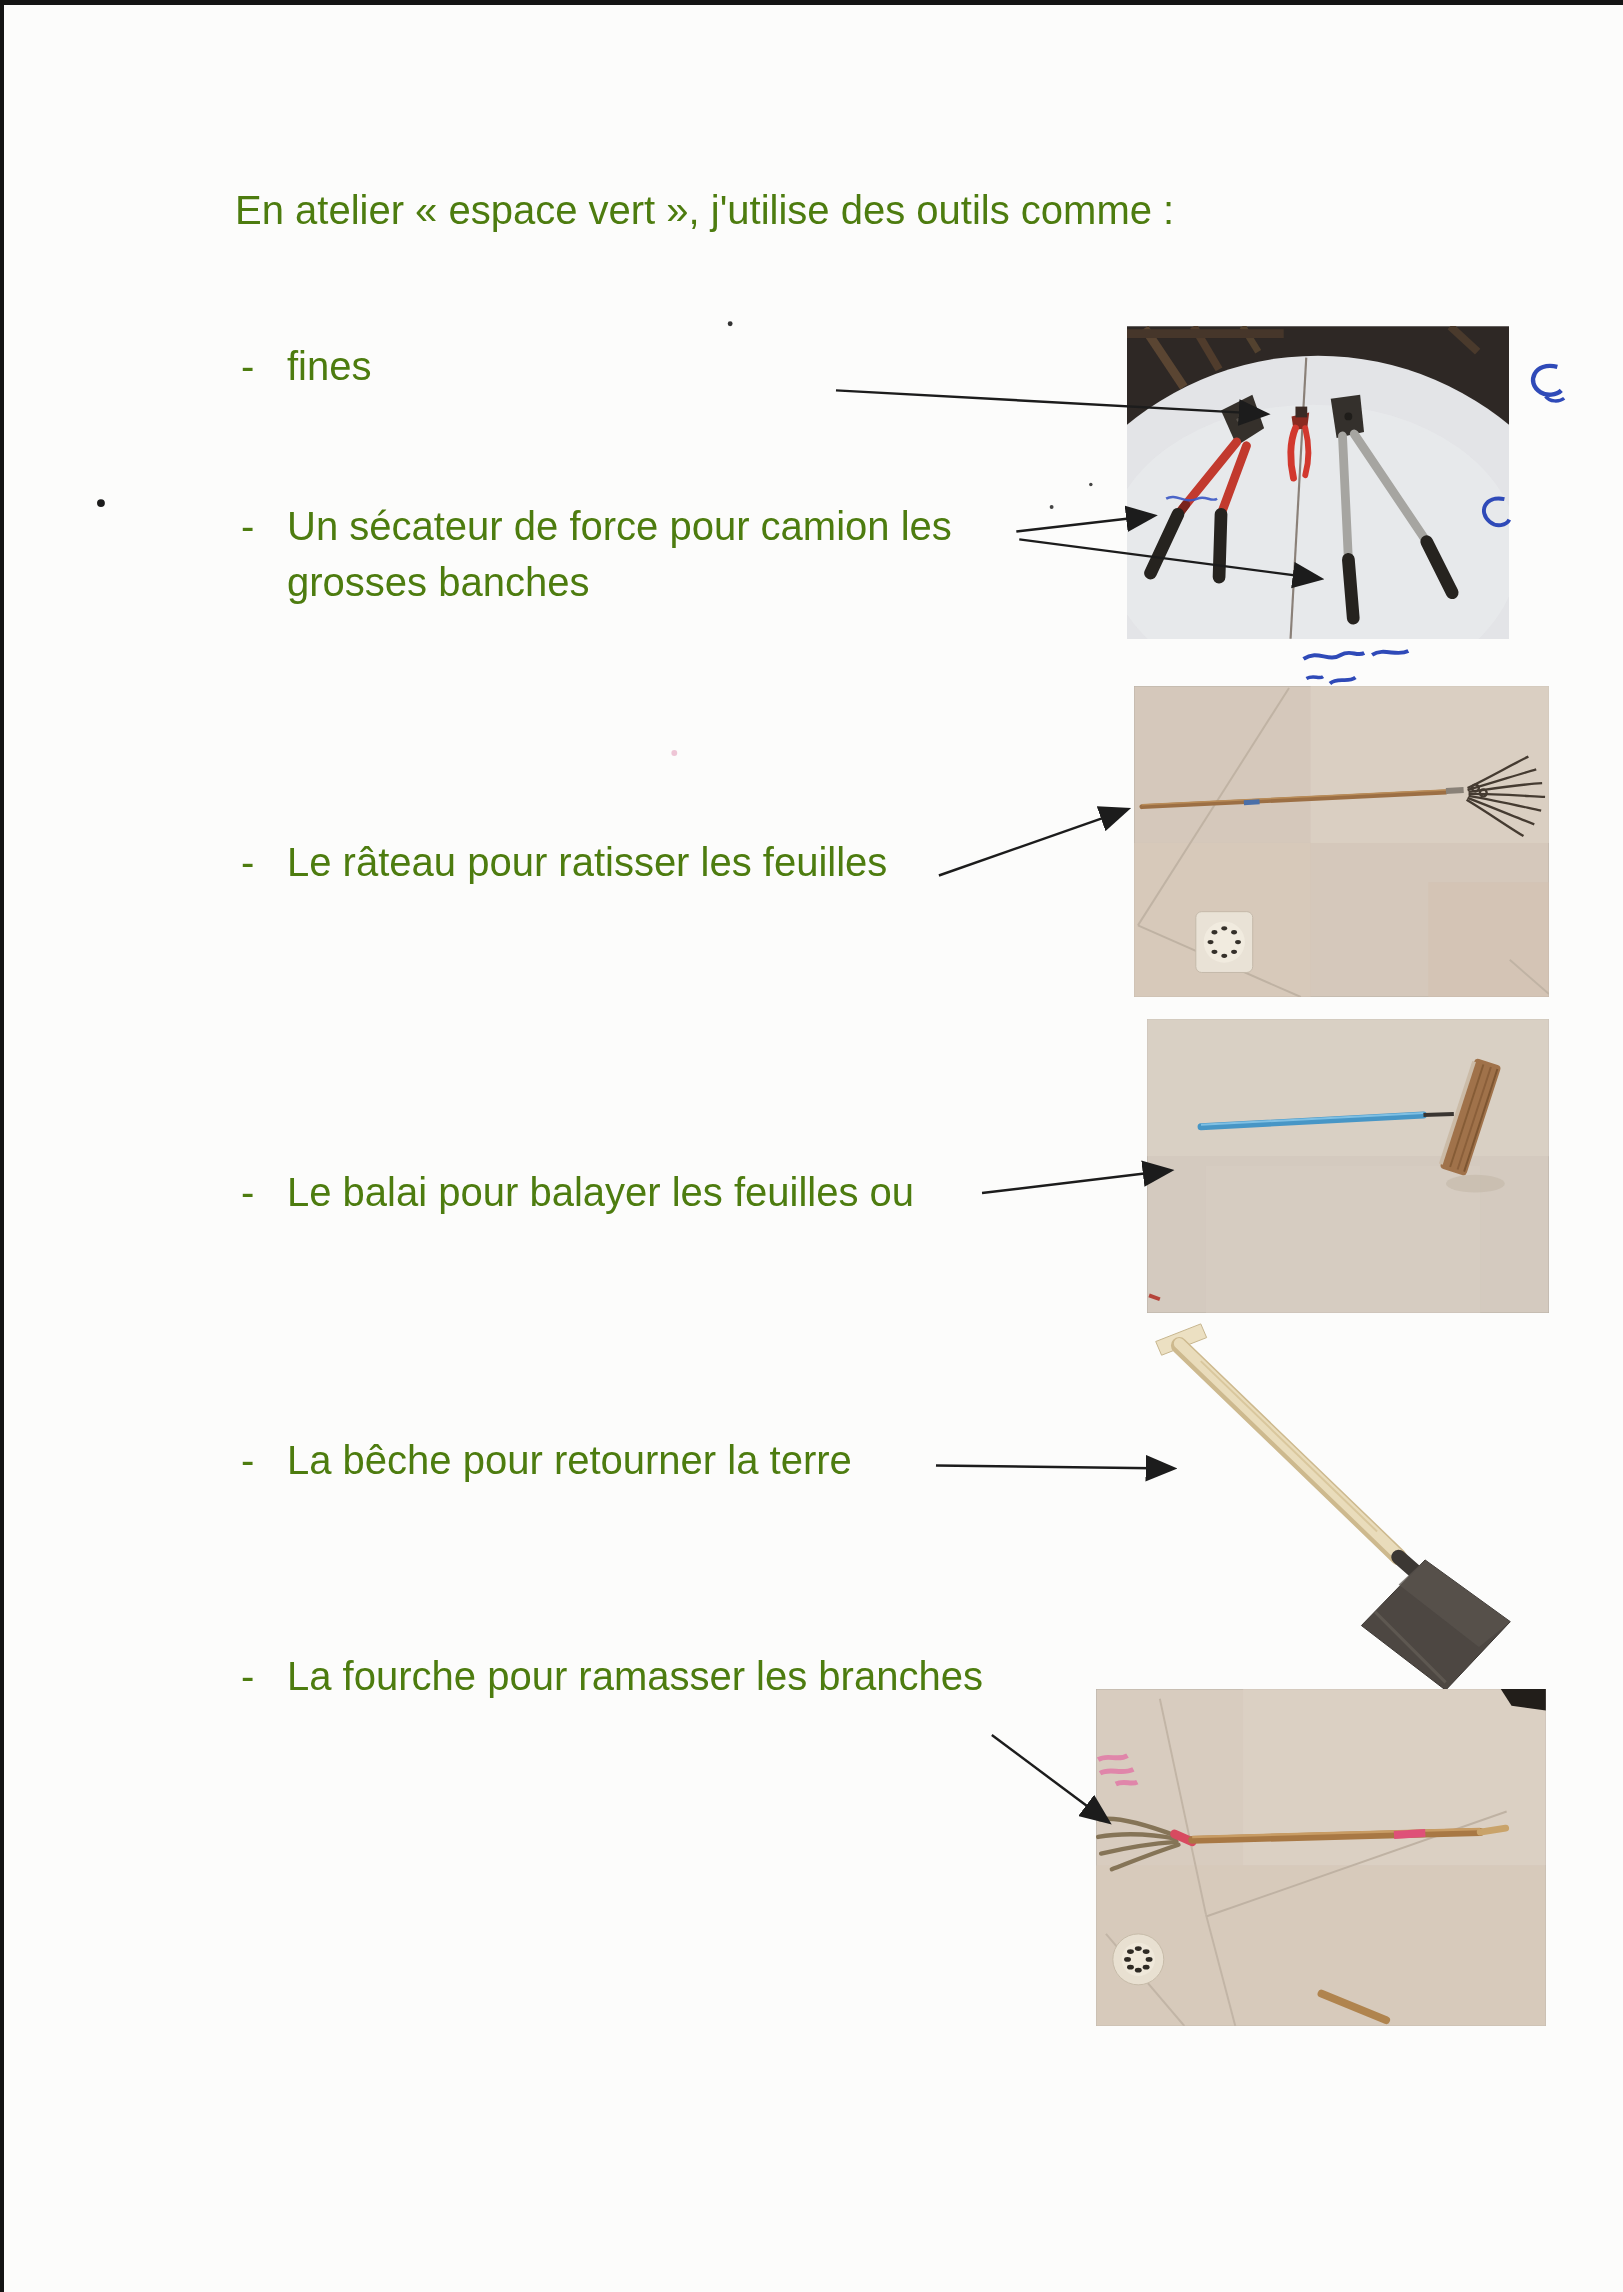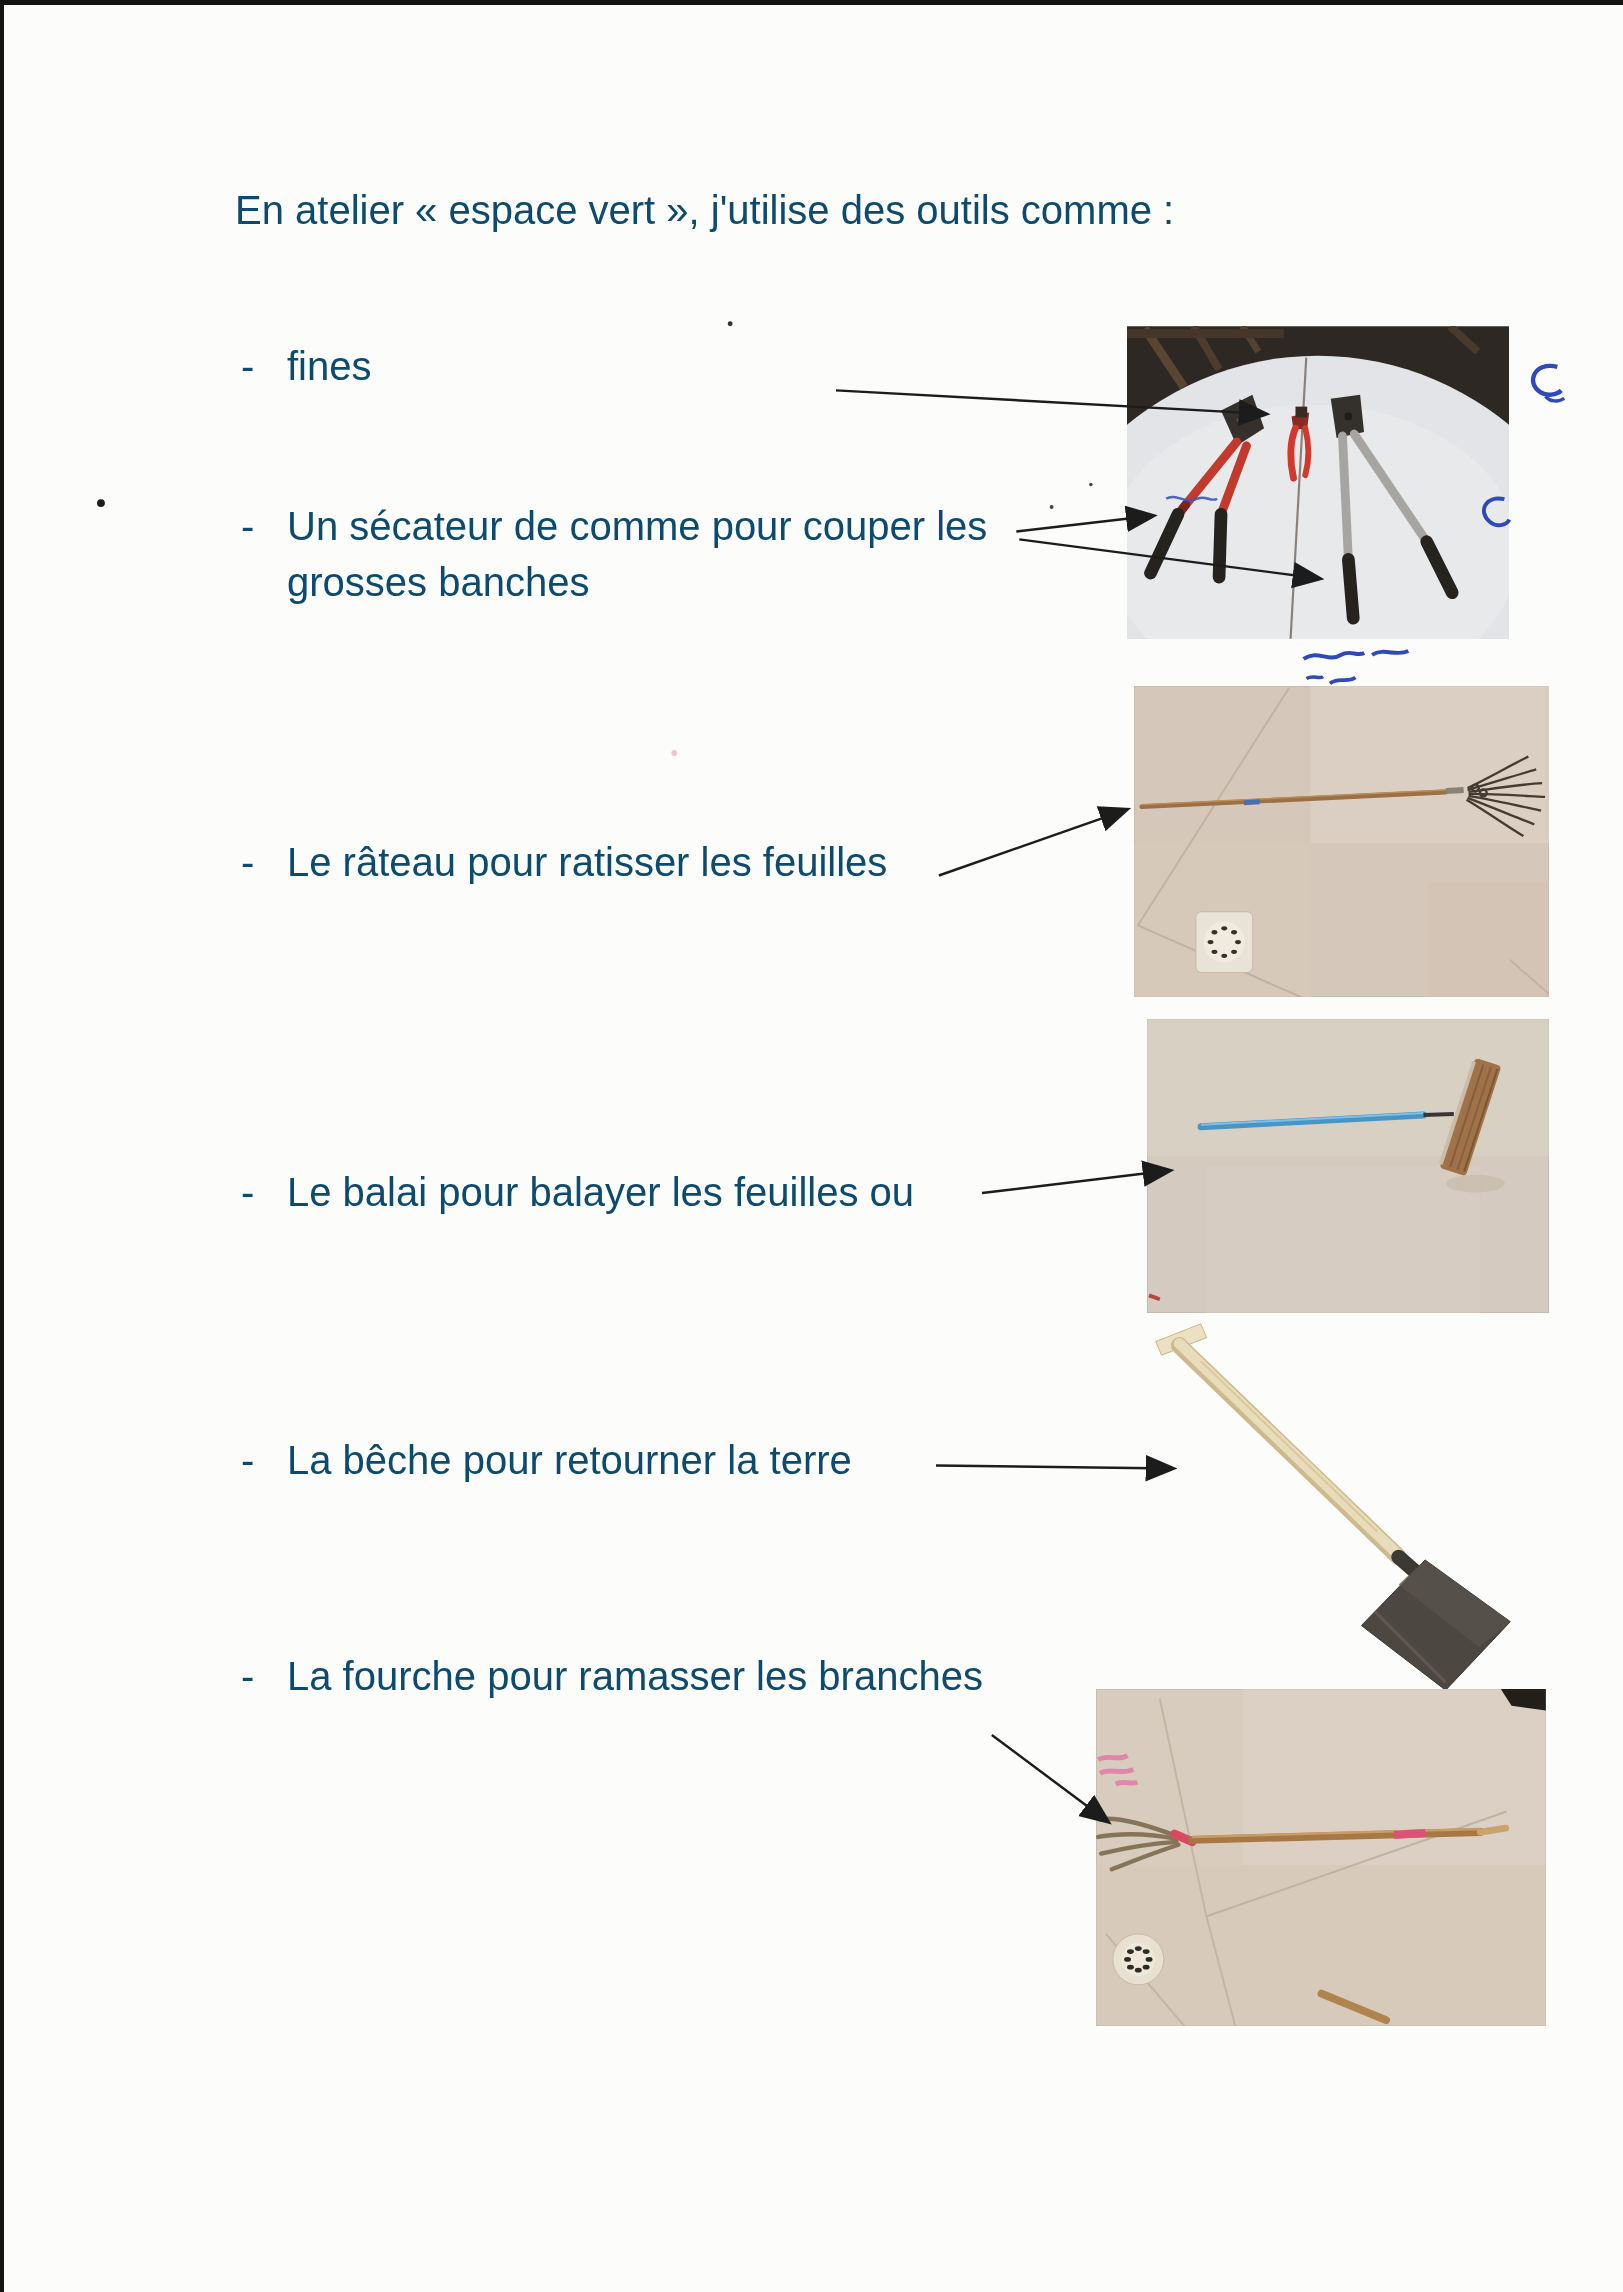--- a/index.html
+++ b/index.html
@@ -1,18 +1,18 @@
 <!DOCTYPE html>
 <html><head>
 <meta charset="utf-8">
 <style>
   html,body{margin:0;padding:0;background:#d8d8d8;}
   .page{
     position:relative;width:1623px;height:2293px;background:#fcfcfb;
-    overflow:hidden;font-family:"Liberation Sans",sans-serif;color:#0c4a6e;
+    overflow:hidden;font-family:"Liberation Sans",sans-serif;color:#4d7c0f;
   }
   .edge-top{position:absolute;top:0;left:0;width:1623px;height:4.9px;background:#141414;}
   .edge-left{position:absolute;top:0;left:0;width:3.9px;height:2293px;background:#141414;}
   .title{position:absolute;left:235px;top:186px;font-size:40px;line-height:49px;white-space:nowrap;}
   .bullet{position:absolute;left:241px;display:flex;font-size:40px;line-height:56px;}
   .bullet .dash{display:inline-block;width:46px;flex:0 0 46px;}
   .bullet .lines div{white-space:nowrap;}
   .b1{top:338px}.b2{top:498px}.b3{top:834px}.b4{top:1164px}.b5{top:1432px}.b6{top:1648px}
   figure.photo{position:absolute;margin:0;}
   .p1{left:1127px;top:326px;width:382px;height:313px;}
@@ -33,21 +33,21 @@
 
   <div class="bullet b1">
     <span class="dash">-</span>
     <div class="lines">
       <div>fines</div>
     </div>
   </div>
   <div class="bullet b2">
     <span class="dash">-</span>
     <div class="lines">
-      <div>Un sécateur de comme pour couper les</div>
+      <div>Un sécateur de force pour camion les</div>
       <div>grosses banches</div>
     </div>
   </div>
   <div class="bullet b3">
     <span class="dash">-</span>
     <div class="lines">
       <div>Le râteau pour ratisser les feuilles</div>
     </div>
   </div>
   <div class="bullet b4">

